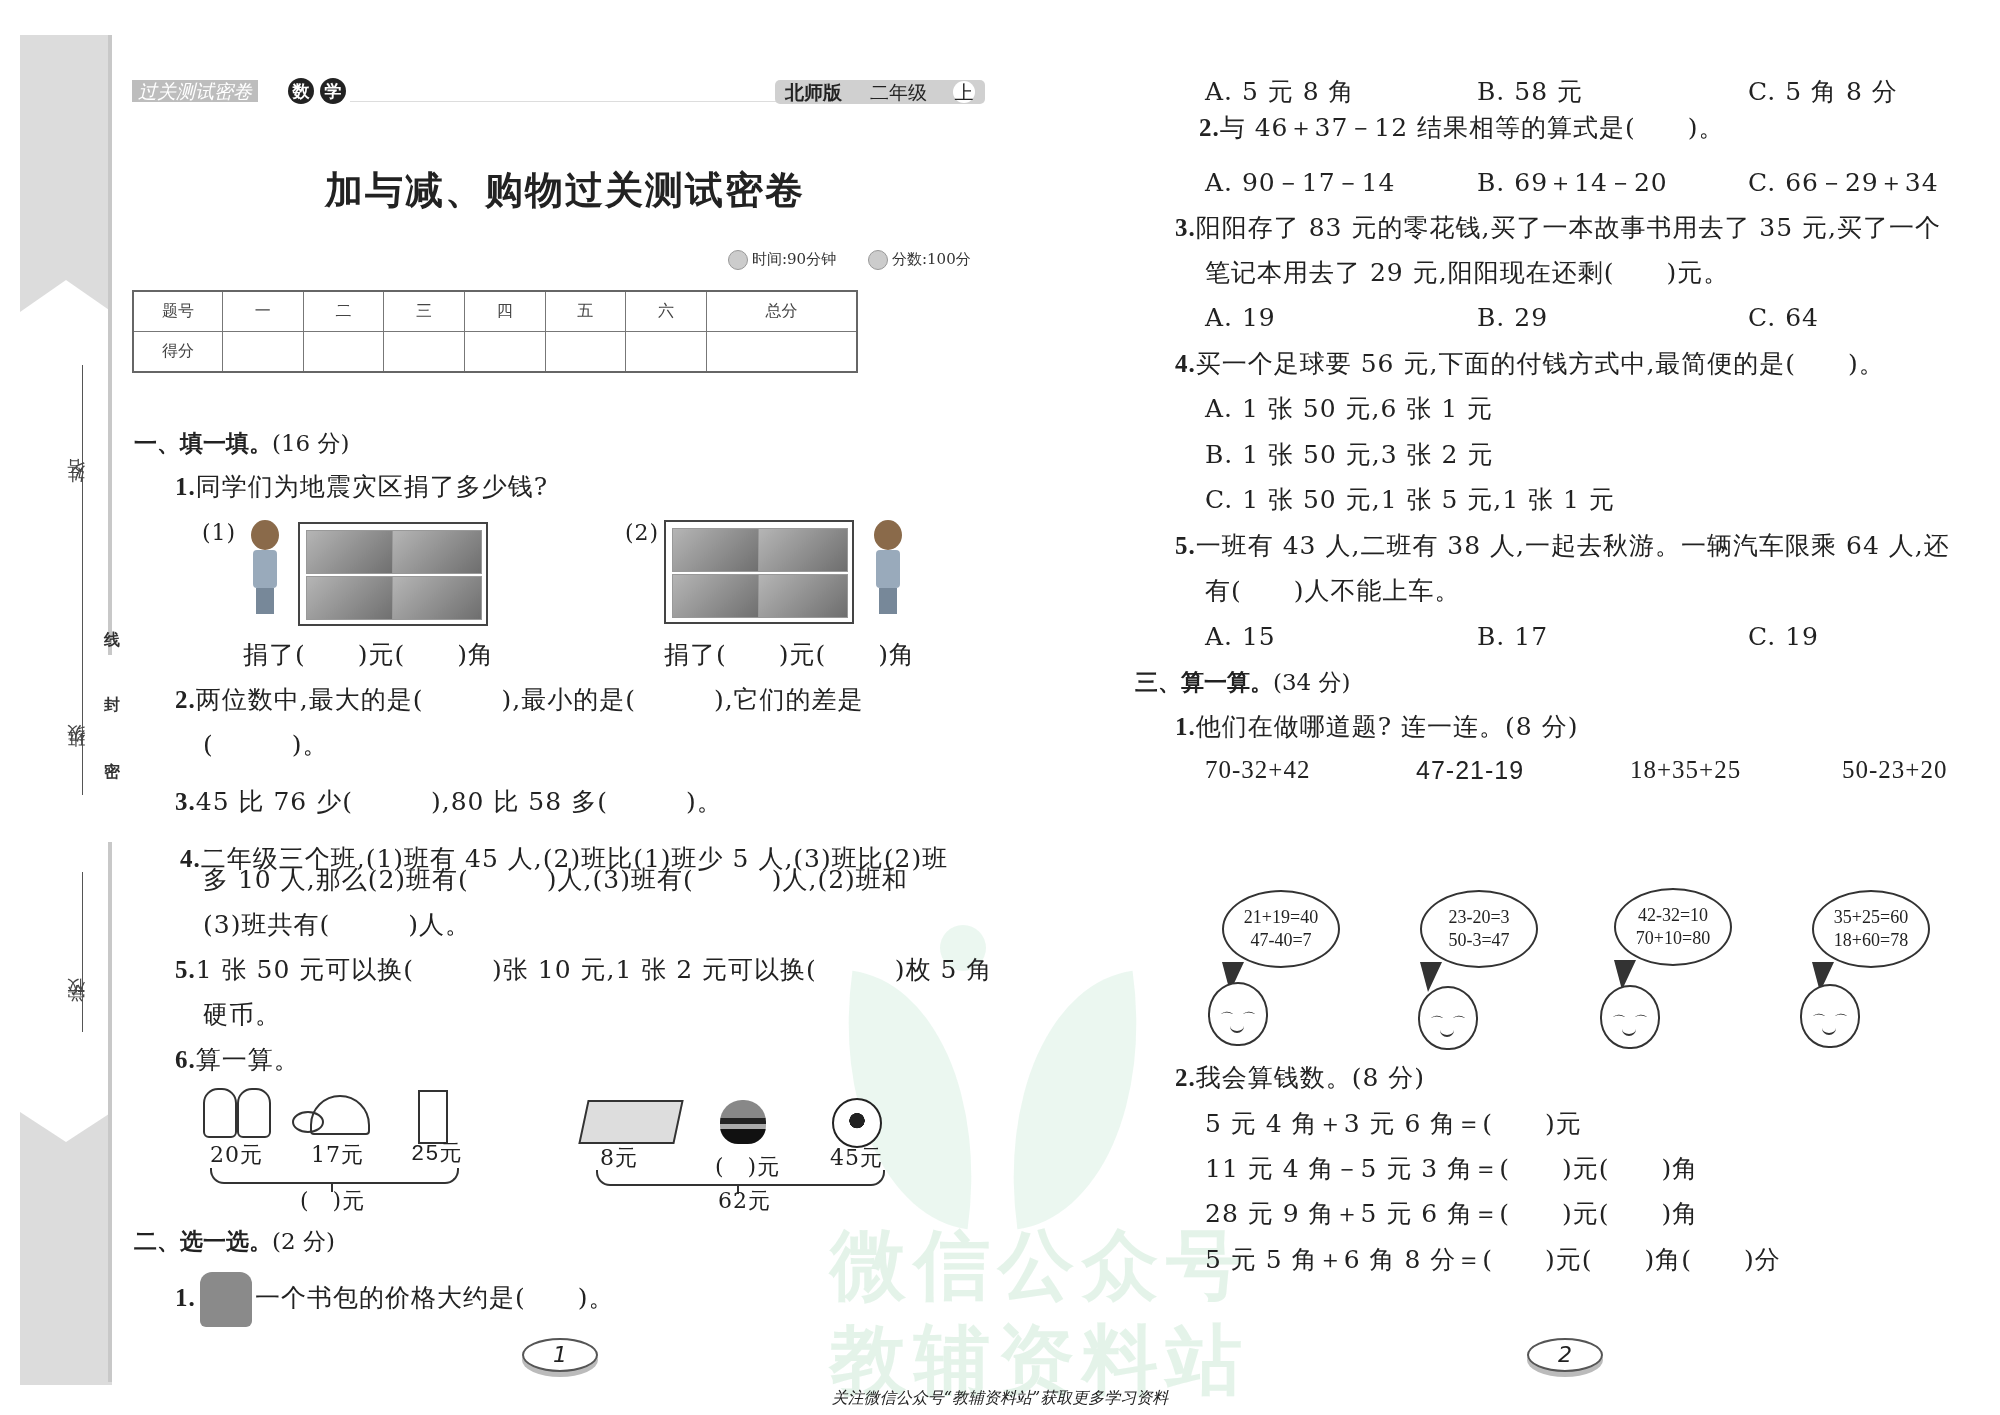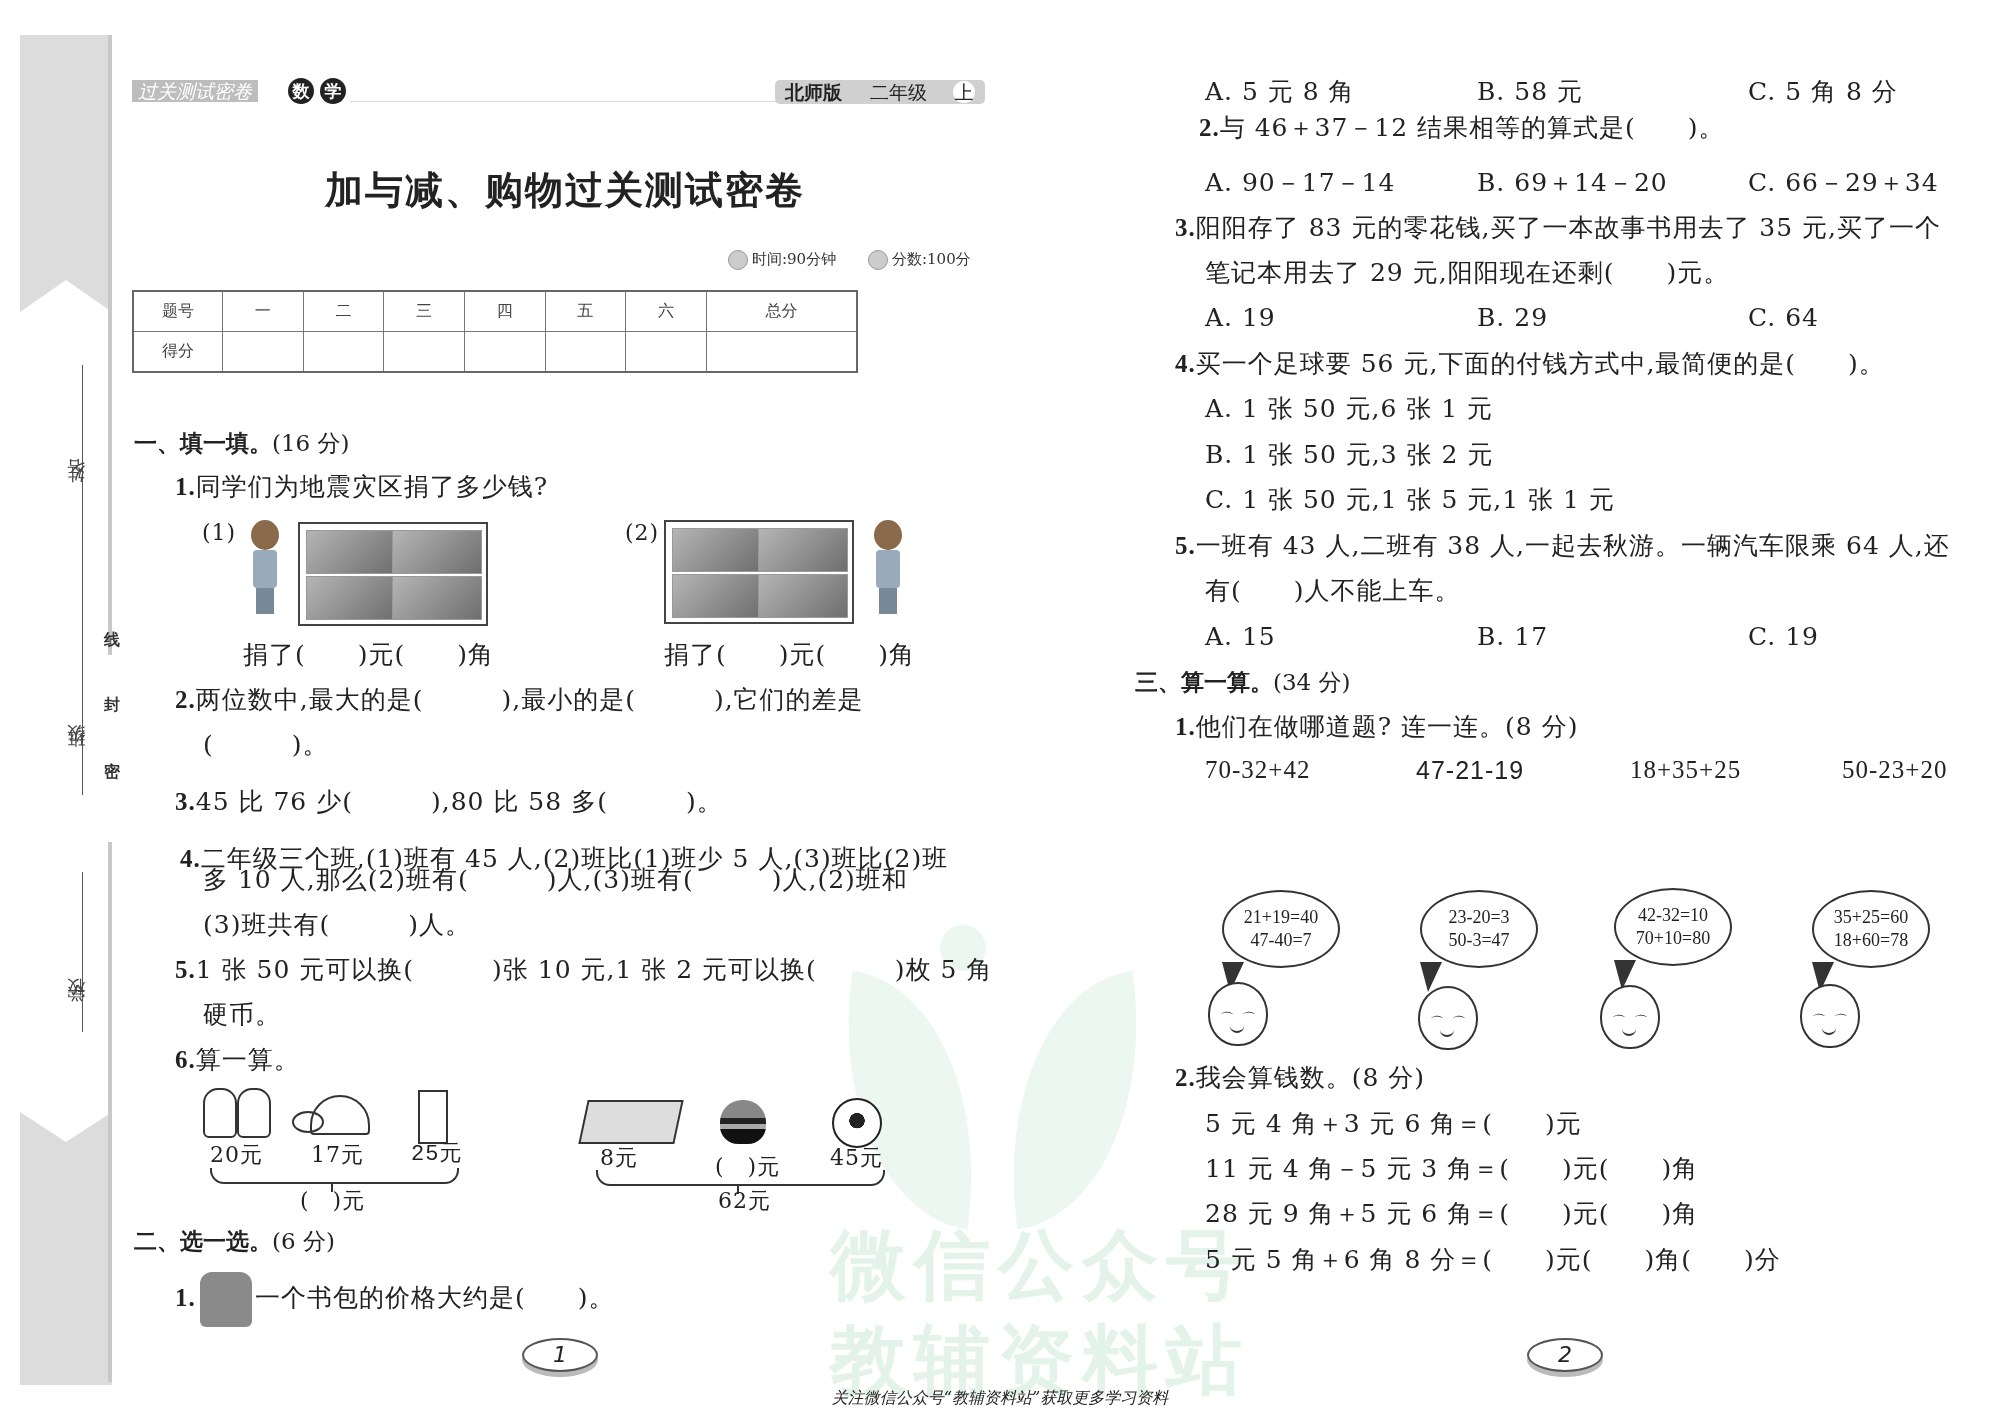--- a/index.html
+++ b/index.html
@@ -207,21 +207,21 @@
 <div class="item-pic" style="left:720px;top:1100px;width:46px;height:44px;border-radius:22px 22px 18px 18px;background:linear-gradient(#888 0 40%,#222 40% 55%,#aaa 55% 65%,#111 65%);"></div>
 <div class="item-pic" style="left:832px;top:1098px;width:46px;height:46px;border-radius:50%;border:2px solid #222;background:radial-gradient(circle at 50% 45%,#222 0 22%,#fff 23%);"></div>
 <div class="abs t" style="left:600px;top:1143px;font-size:22px;">8元</div>
 <div class="abs t" style="left:715px;top:1152px;font-size:22px;">(　)元</div>
 <div class="abs t" style="left:830px;top:1143px;font-size:22px;">45元</div>
 <div class="brace" style="left:596px;top:1170px;width:285px;"></div>
 <div class="brace-tip" style="left:737px;top:1184px;"></div>
 <div class="abs t" style="left:718px;top:1186px;font-size:22px;">62元</div>
 
 <div class="abs sec" style="left:134px;top:1226px;">
-  <span>二、选一选。</span><span class="pts">(6 分)</span>
+  <span>二、选一选。</span><span class="pts">(2 分)</span>
 </div>
 <div class="abs t" style="left:175px;top:1283px;"><span class="num">1.</span></div>
 <div class="bag"></div>
 <div class="abs t" style="left:255px;top:1283px;">一个书包的价格大约是(　　)。</div>
 
 <div class="pagenum" style="left:522px;top:1338px;">1</div>
 
 <div class="abs t" style="left:1205px;top:77px;">A. 5 元 8 角</div>
 <div class="abs t" style="left:1477px;top:77px;">B. 58 元</div>
 <div class="abs t" style="left:1748px;top:77px;">C. 5 角 8 分</div>

